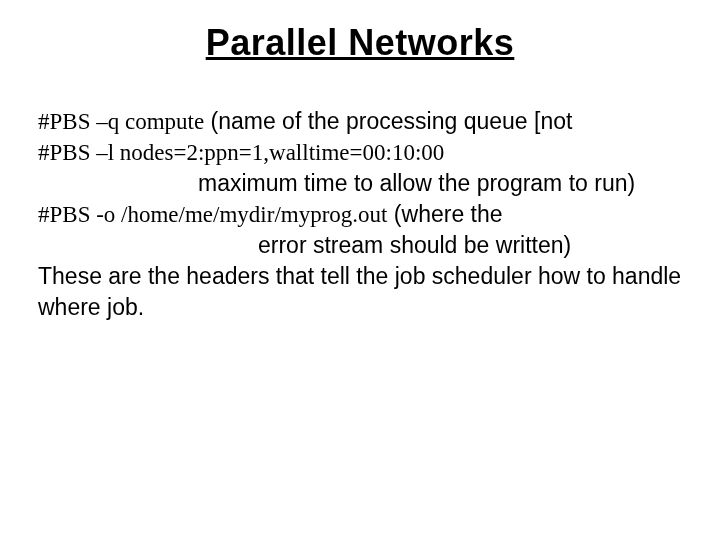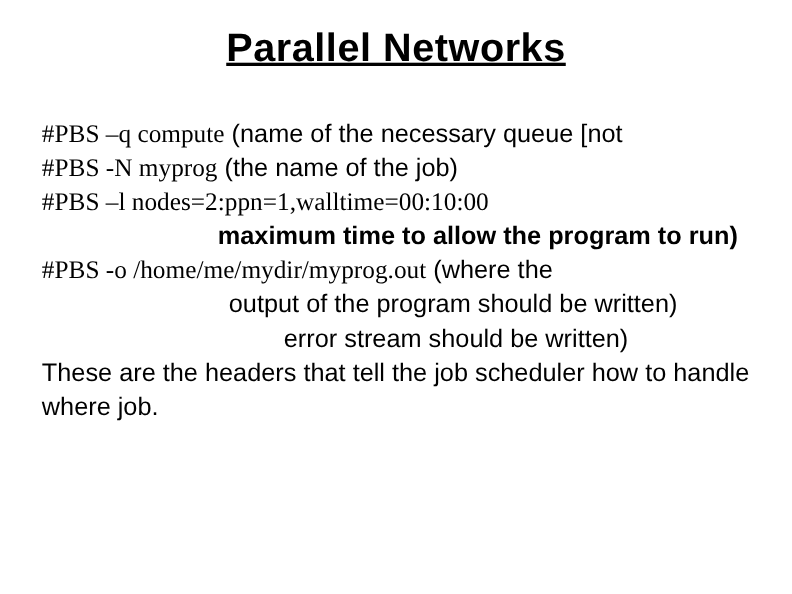--- a/index.html
+++ b/index.html
@@ -29,50 +29,46 @@
   }
   .body {
     font-size: 23px;
     line-height: 1.35;
   }
   .mono {
     font-family: Liberation Serif, serif;
   }
   .row { display: block; }
   .indent2 { padding-left: 260px; display: block; }
-  .indent3 { padding-left: 160px; display: block; font-weight: bold; }
+  .indent3 { padding-left: 160px; display: block; }
   .indent4 { padding-left: 170px; display: block; }
   .indent5 { padding-left: 220px; display: block; }
 </style>
 </head>
 <body>
 
 <div class="slide">
 
   <div class="title">Parallel Networks</div>
 
   <div class="body">
 
     <span class="row">
-      <span class="mono">#PBS –q compute</span><span> (name of the necessary queue [not</span>
+      <span class="mono">#PBS –q compute</span><span> (name of the processing queue [not</span>
     </span>
 
-    <span class="row">
-      <span class="mono">#PBS -N myprog</span><span> (the name of the job)</span>
-    </span>
 
     <span class="row">
       <span class="mono">#PBS –l nodes=2:ppn=1,walltime=00:10:00</span>
     </span>
 
     <span class="indent3">maximum time to allow the program to run)</span>
 
     <span class="row">
       <span class="mono">#PBS -o /home/me/mydir/myprog.out</span><span> (where the</span>
     </span>
-    <span class="indent4">output of the program should be written)</span>
 
     <span class="indent5">error stream should be written)</span>
 
     <span class="row">These are the headers that tell the job scheduler how to handle where job.</span>
 
   </div>
 </div>
 
 </body></html>

